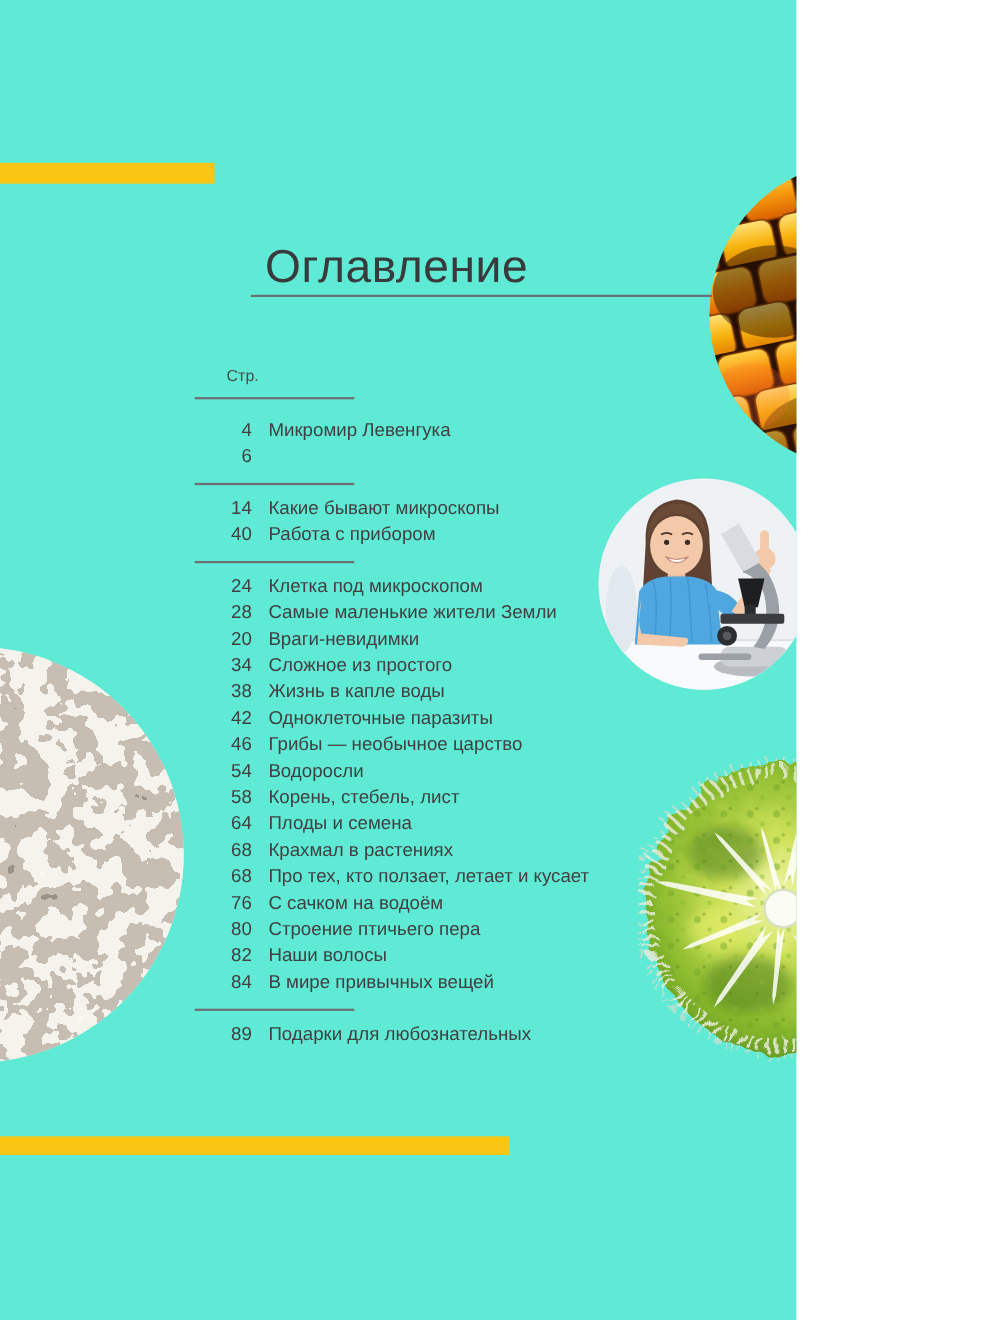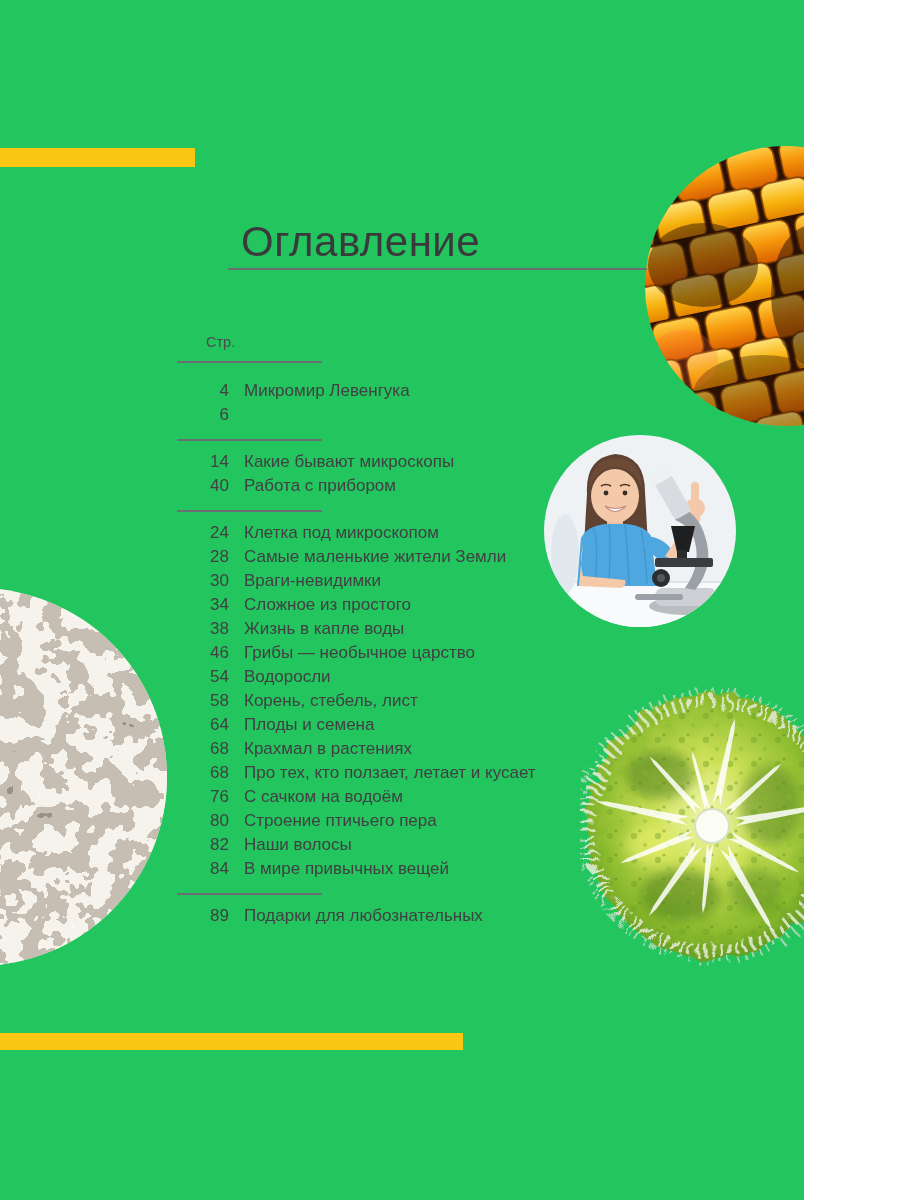--- a/index.html
+++ b/index.html
@@ -1,16 +1,16 @@
 <!DOCTYPE html>
 <html><head>
 <meta charset="utf-8">
 <style>
   html,body{margin:0;padding:0;background:#ffffff;}
-  .page{position:relative;width:804px;height:1200px;background:#22c55e;overflow:hidden;
+  .page{position:relative;width:724px;height:1200px;background:#5eead4;overflow:hidden;
         font-family:"Liberation Sans","DejaVu Sans",sans-serif;color:#414042;}
   
   .bar-top{position:absolute;left:0;top:148px;width:195px;height:19px;background:#F8C613;}
   .bar-bottom{position:absolute;left:0;top:1033px;width:463px;height:17px;background:#F8C613;}
   .pagenum-box{position:absolute;left:818px;top:985px;width:82px;height:33px;background:#F3C41F;
         color:#ffffff;font-size:26px;font-weight:300;line-height:32px;padding-left:17px;box-sizing:border-box;}
   
   .title{position:absolute;left:241px;top:218px;font-size:42px;font-weight:300;
         letter-spacing:0.5px;color:#3a3a3c;}
   .title-rule{position:absolute;left:228px;top:268px;width:419px;height:2px;background:#6d6e71;}
@@ -223,30 +223,34 @@
         <div class="toc-divider"></div>
         <div class="toc-row">
           <span class="toc-num">24</span>
           <span class="toc-title">Клетка под микроскопом</span>
         </div>
         <div class="toc-row">
           <span class="toc-num">28</span>
           <span class="toc-title">Самые маленькие жители Земли</span>
         </div>
         <div class="toc-row">
-          <span class="toc-num">30</span>
+          <span class="toc-num">20</span>
           <span class="toc-title">Враги-невидимки</span>
         </div>
         <div class="toc-row">
           <span class="toc-num">34</span>
           <span class="toc-title">Сложное из простого</span>
         </div>
         <div class="toc-row">
           <span class="toc-num">38</span>
           <span class="toc-title">Жизнь в капле воды</span>
+        </div>
+        <div class="toc-row">
+          <span class="toc-num">42</span>
+          <span class="toc-title">Одноклеточные паразиты</span>
         </div>
         <div class="toc-row">
           <span class="toc-num">46</span>
           <span class="toc-title">Грибы — необычное царство</span>
         </div>
         <div class="toc-row">
           <span class="toc-num">54</span>
           <span class="toc-title">Водоросли</span>
         </div>
         <div class="toc-row">

